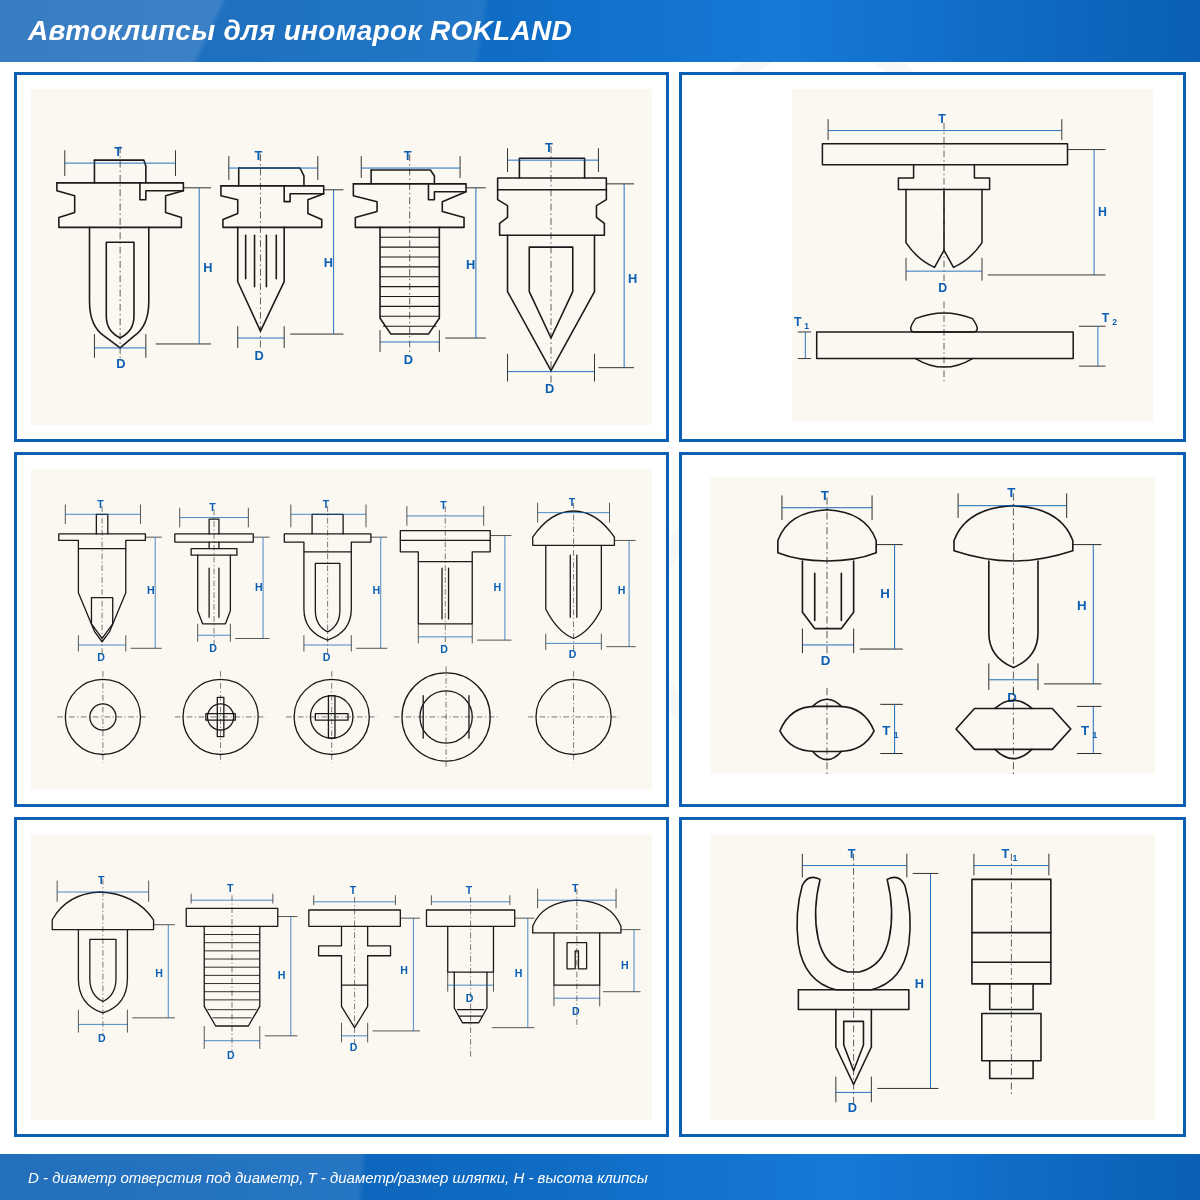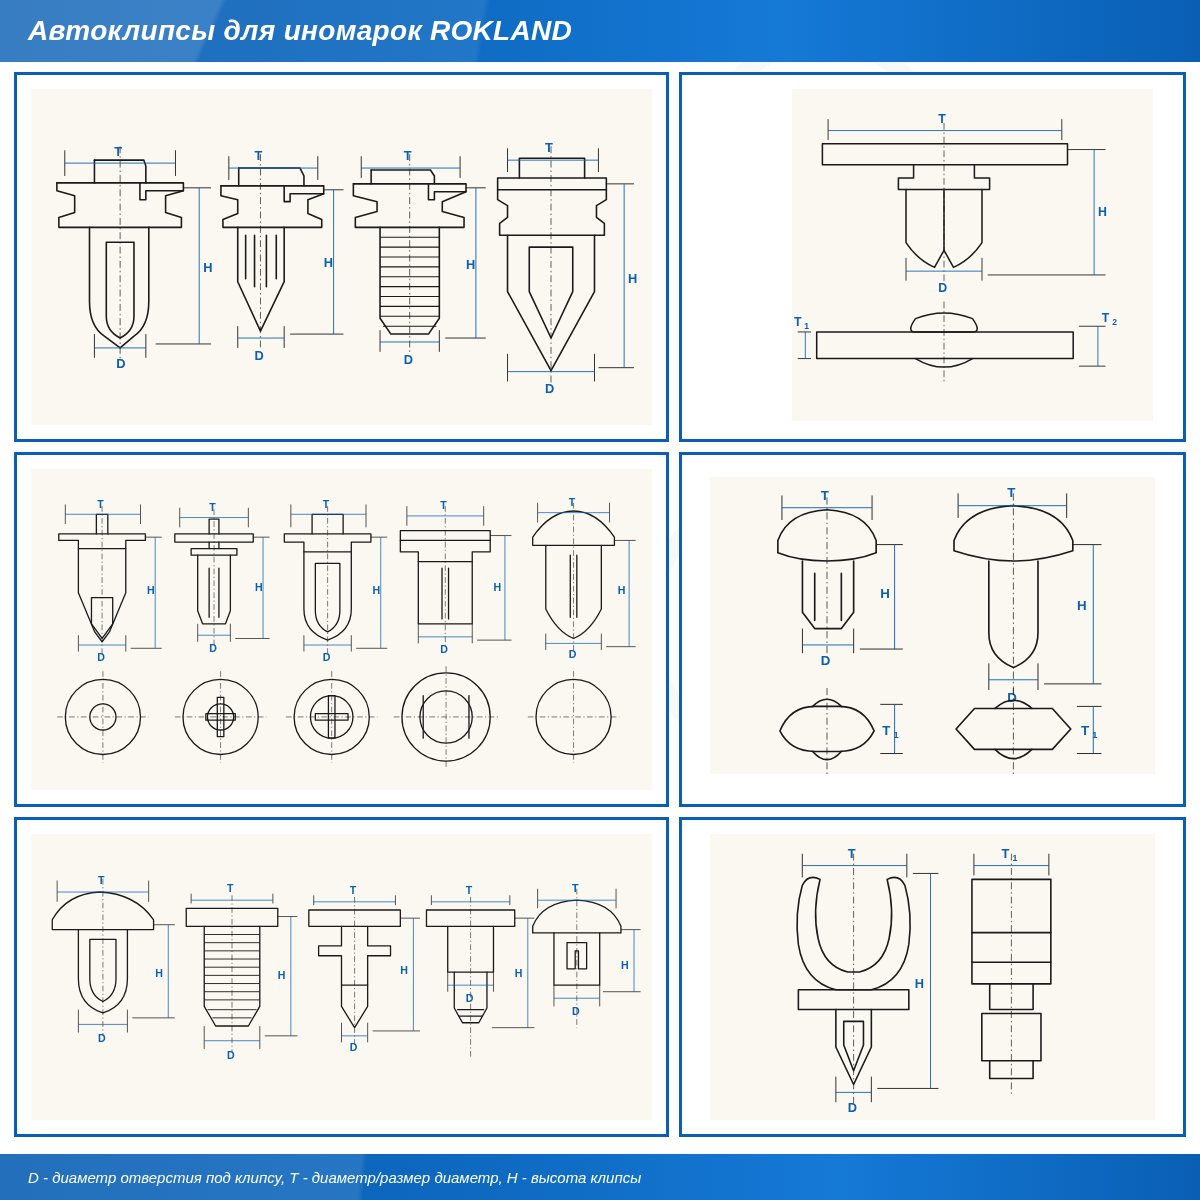--- a/index.html
+++ b/index.html
@@ -542,16 +542,16 @@
               <text class="lbl" x="251" y="27" style="font-size:9px;">1</text>
             </g>
           </svg>
         </div>
       </div>
 
     </div>
   </div>
 
   <div class="footer">
-    <div class="footer-note">D - диаметр отверстия под клипсу, T - диаметр/размер диаметр, H - высота клипсы</div>
+    <div class="footer-note">D - диаметр отверстия под диаметр, T - диаметр/размер шляпки, H - высота клипсы</div>
   </div>
 
 </div>
 
 </body></html>

